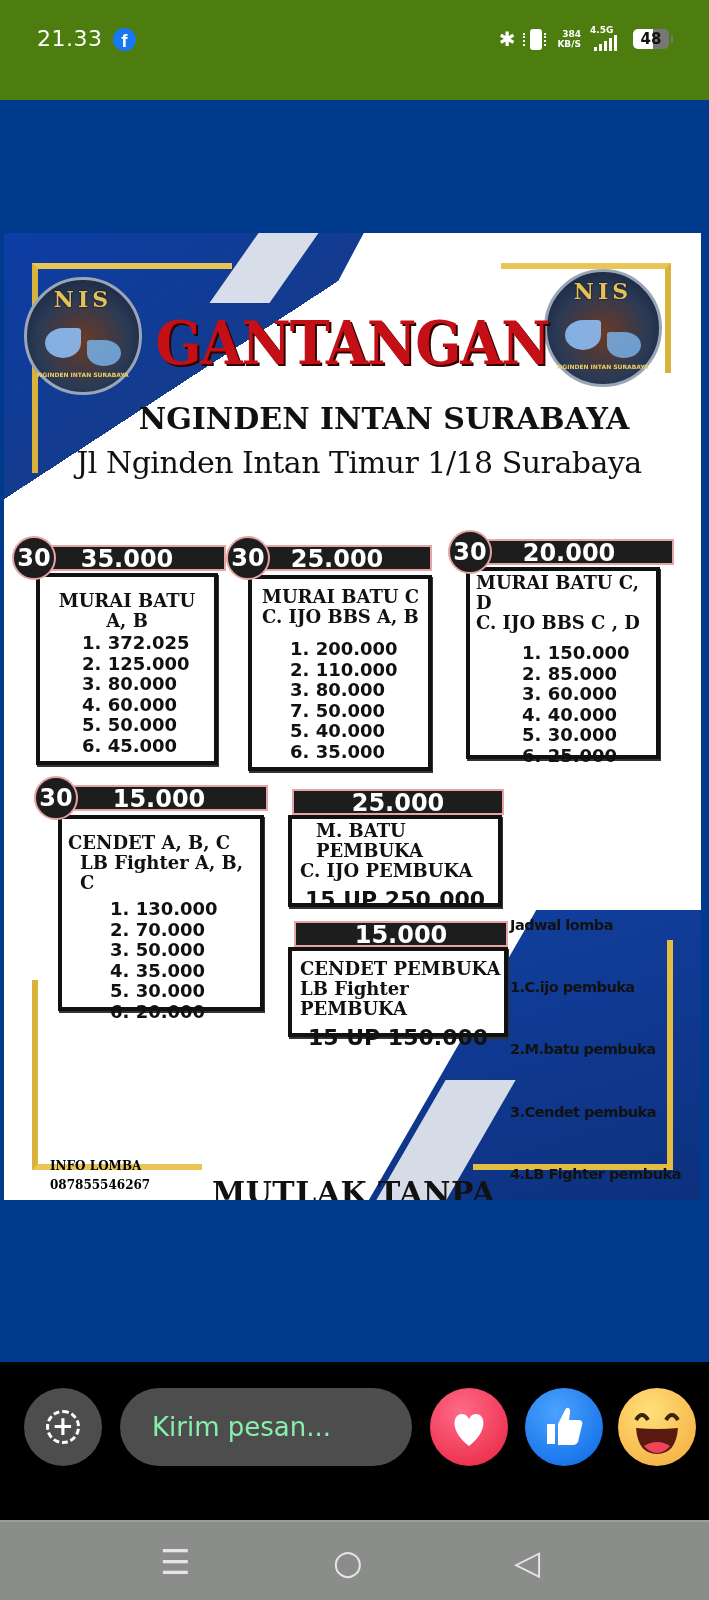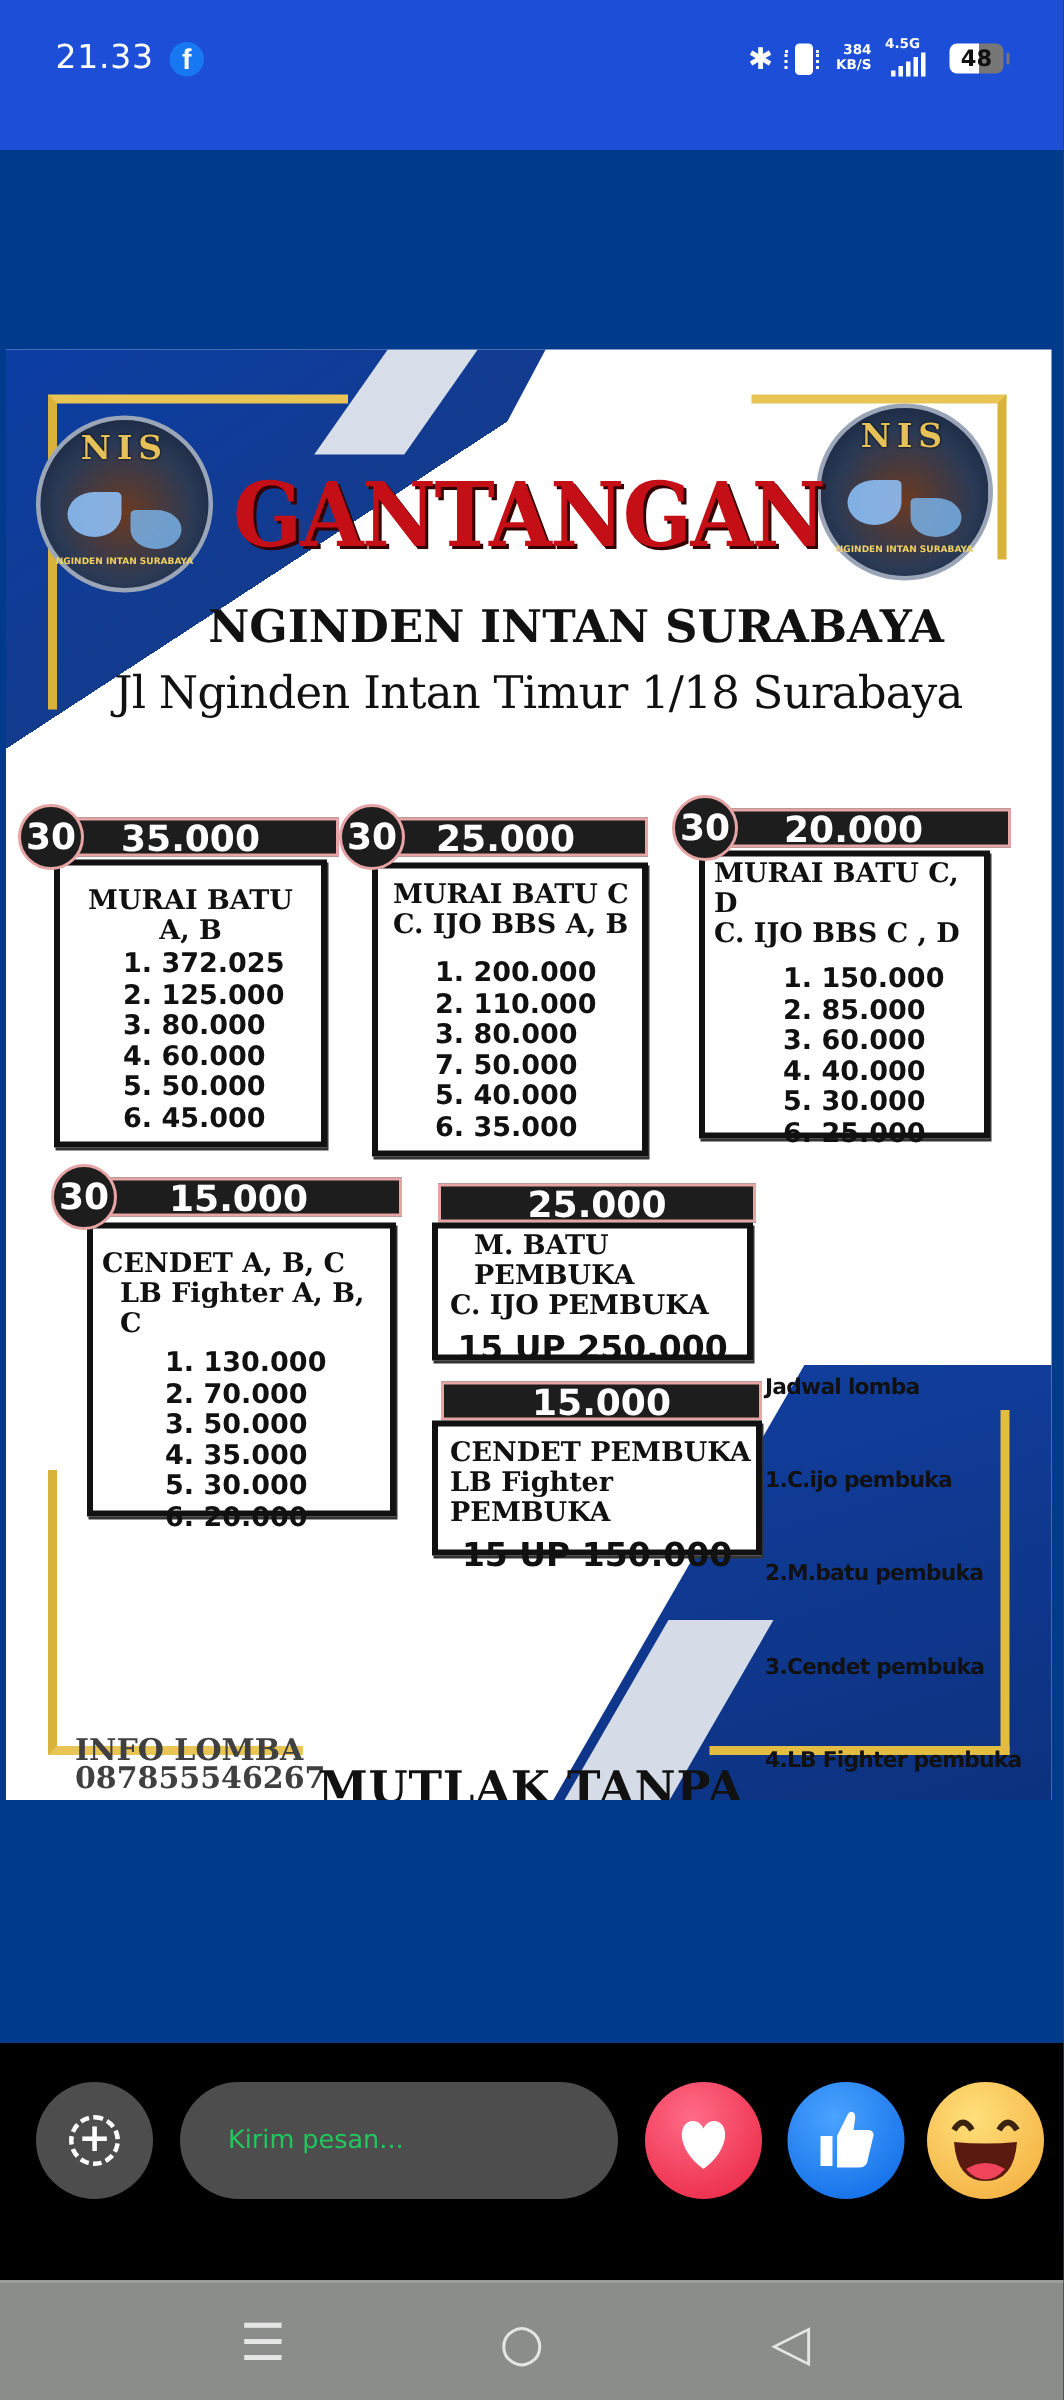--- a/index.html
+++ b/index.html
@@ -1,20 +1,20 @@
 <!DOCTYPE html>
 <html><head>
 <meta charset="utf-8">
 <style>
   * { box-sizing: border-box; margin: 0; padding: 0; }
   html, body { width: 709px; height: 1600px; overflow: hidden; background: #000; }
   body { position: relative; font-family: "DejaVu Sans", sans-serif; }
 
   
-  .statusbar { position: absolute; left: 0; top: 0; width: 709px; height: 100px; background: #1d4ed8; color: #fff; }
+  .statusbar { position: absolute; left: 0; top: 0; width: 709px; height: 100px; background: #4d7c0f; color: #fff; }
   .sb-time { position: absolute; left: 37px; top: 26px; font-size: 22px; letter-spacing: 0.5px; font-family: "DejaVu Sans", sans-serif; }
   .sb-fb { position: absolute; left: 113px; top: 28px; width: 23px; height: 23px; border-radius: 50%; background: #1877f2; color: #fff; font-weight: bold; font-size: 19px; text-align: center; line-height: 26px; font-family: "Liberation Sans", sans-serif; }
   .sb-right { position: absolute; right: 40px; top: 26px; height: 26px; display: flex; align-items: center; gap: 9px; }
   .sb-bt { font-size: 20px; color: #fff; }
   .sb-vib { width: 12px; height: 21px; background: #fff; border-radius: 3px; position: relative; margin: 0 6px; }
   .sb-vib:before, .sb-vib:after { content: ""; position: absolute; top: 4px; width: 3px; height: 13px; border-left: 2px dotted #fff; }
   .sb-vib:before { left: -7px; } .sb-vib:after { right: -7px; }
   .sb-speed { font-size: 9px; line-height: 10px; font-weight: bold; text-align: right; font-family: "DejaVu Sans", sans-serif; }
   .sb-net { position: relative; width: 34px; height: 24px; }
   .sb-net .lbl { position: absolute; top: -2px; left: 0; font-size: 9px; font-weight: bold; }
@@ -51,28 +51,28 @@
   .cat .num { position: absolute; left: 0; top: -9px; width: 44px; height: 44px; border-radius: 50%; background: #1d1d1d; border: 2px solid #e6a4a4; color: #fff; font-weight: bold; font-size: 24px; line-height: 40px; text-align: center; font-family: "DejaVu Sans", sans-serif; }
   .cat .box { position: absolute; border: 4px solid #111; background: #fff; box-shadow: 1px 2px 0 #333; }
   .cat .cls { font-family: "DejaVu Serif", serif; font-weight: bold; font-size: 18px; line-height: 20px; color: #111; }
   .cat .prz { font-family: "DejaVu Sans", sans-serif; font-weight: bold; font-size: 18px; line-height: 20.6px; color: #111; }
   .center { text-align: center; }
 
   .single .hdr { left: 0; }
   .up { font-family: "DejaVu Sans", sans-serif; font-weight: bold; font-size: 22px; color: #111; text-align: center; }
 
   .sched { position: absolute; left: 506px; top: 640px; width: 190px; font-family: "DejaVu Sans", sans-serif; font-weight: bold; font-size: 14.5px; line-height: 20.8px; color: #111; letter-spacing: -0.5px; white-space: pre; }
-  .info { position: absolute; left: 46px; font-family: "DejaVu Serif", serif; font-weight: bold; font-size: 20px; line-height: 19px; color: #404040; }
+  .info { position: absolute; left: 46px; font-family: "DejaVu Serif", serif; font-weight: bold; font-size: 12px; line-height: 19px; color: #000000; }
   .mutlak { position: absolute; left: 208px; top: 942px; font-family: "DejaVu Serif", serif; font-weight: bold; font-size: 30px; line-height: 35px; color: #111; letter-spacing: 0.5px; }
 
   
   .actionbar { position: absolute; left: 0; top: 1362px; width: 709px; height: 158px; background: #000; }
   .add-btn { position: absolute; left: 24px; top: 26px; width: 78px; height: 78px; border-radius: 50%; background: #4d4d4d; }
   .add-btn .ring { position: absolute; left: 22px; top: 22px; width: 34px; height: 34px; border-radius: 50%; border: 3px dashed #fff; color: #fff; font-size: 26px; font-weight: bold; text-align: center; line-height: 26px; }
-  .msg { position: absolute; left: 120px; top: 26px; width: 292px; height: 78px; border-radius: 39px; background: #4d4d4d; color: #22c55e; font-size: 17px; line-height: 78px; padding-left: 32px; font-family: "DejaVu Sans", sans-serif; }
+  .msg { position: absolute; left: 120px; top: 26px; width: 292px; height: 78px; border-radius: 39px; background: #4d4d4d; color: #86efac; font-size: 26px; line-height: 78px; padding-left: 32px; font-family: "DejaVu Sans", sans-serif; }
   .react { position: absolute; top: 26px; width: 78px; height: 78px; border-radius: 50%; }
   .r-love { left: 430px; background: radial-gradient(circle at 40% 30%, #ff6b88, #e8213e); }
   .r-like { left: 525px; background: radial-gradient(circle at 40% 30%, #4aa3ff, #0a66e4); }
   .r-haha { left: 618px; background: radial-gradient(circle at 40% 30%, #ffe07a, #f2a93a); }
 
   .navbar { position: absolute; left: 0; top: 1520px; width: 709px; height: 80px; background: #8a8d8a; border-top: 2px solid #9a9d9a; }
   .nav-btn { position: absolute; top: 20px; color: #e5e5e5; font-size: 34px; line-height: 40px; }
 </style>
 </head>
 <body>

